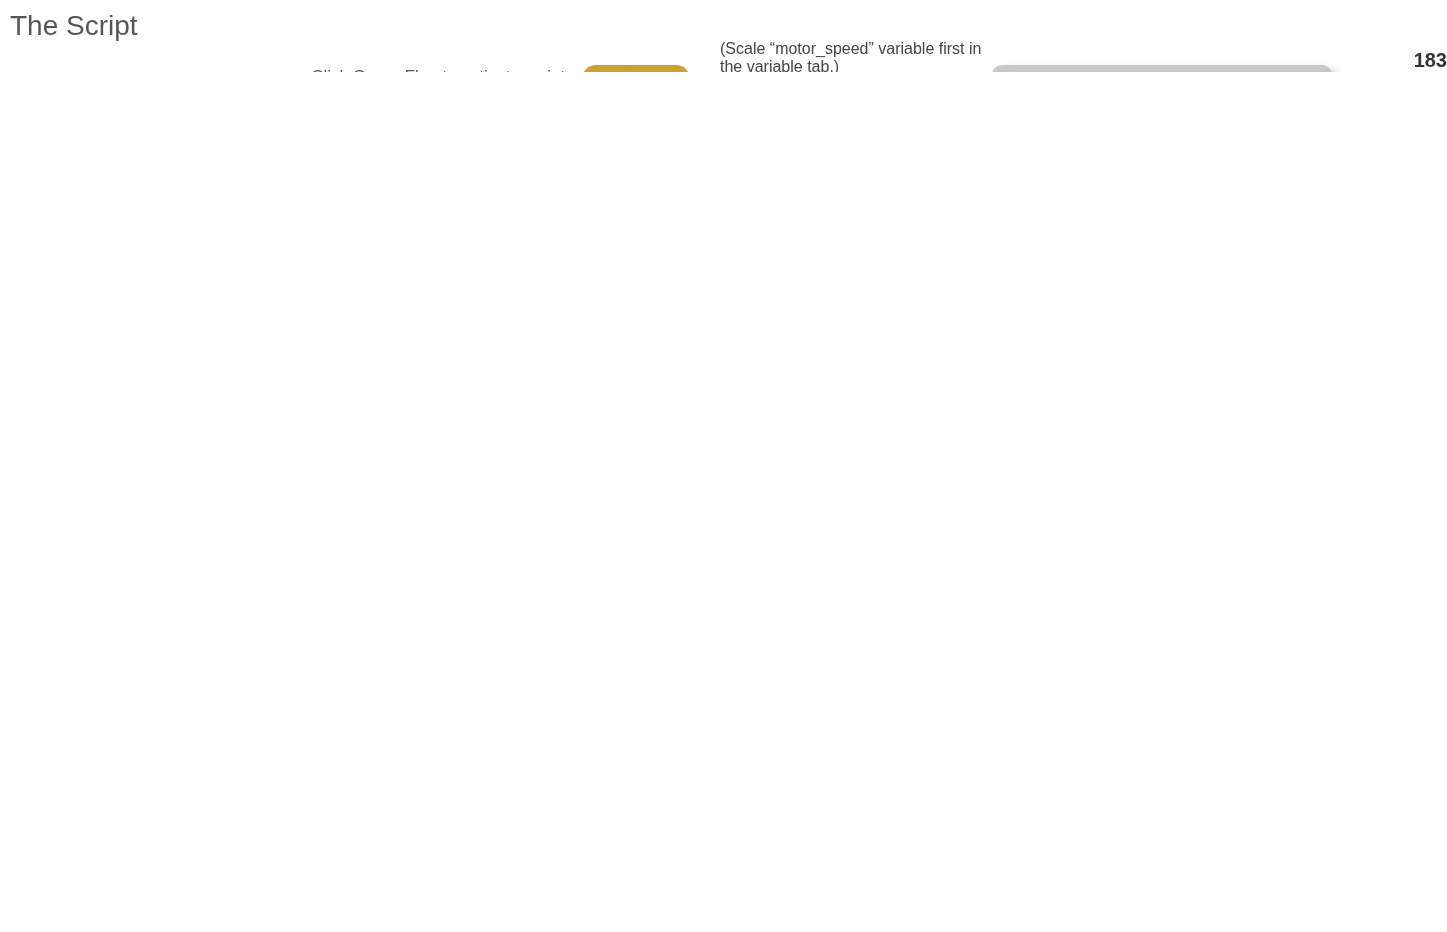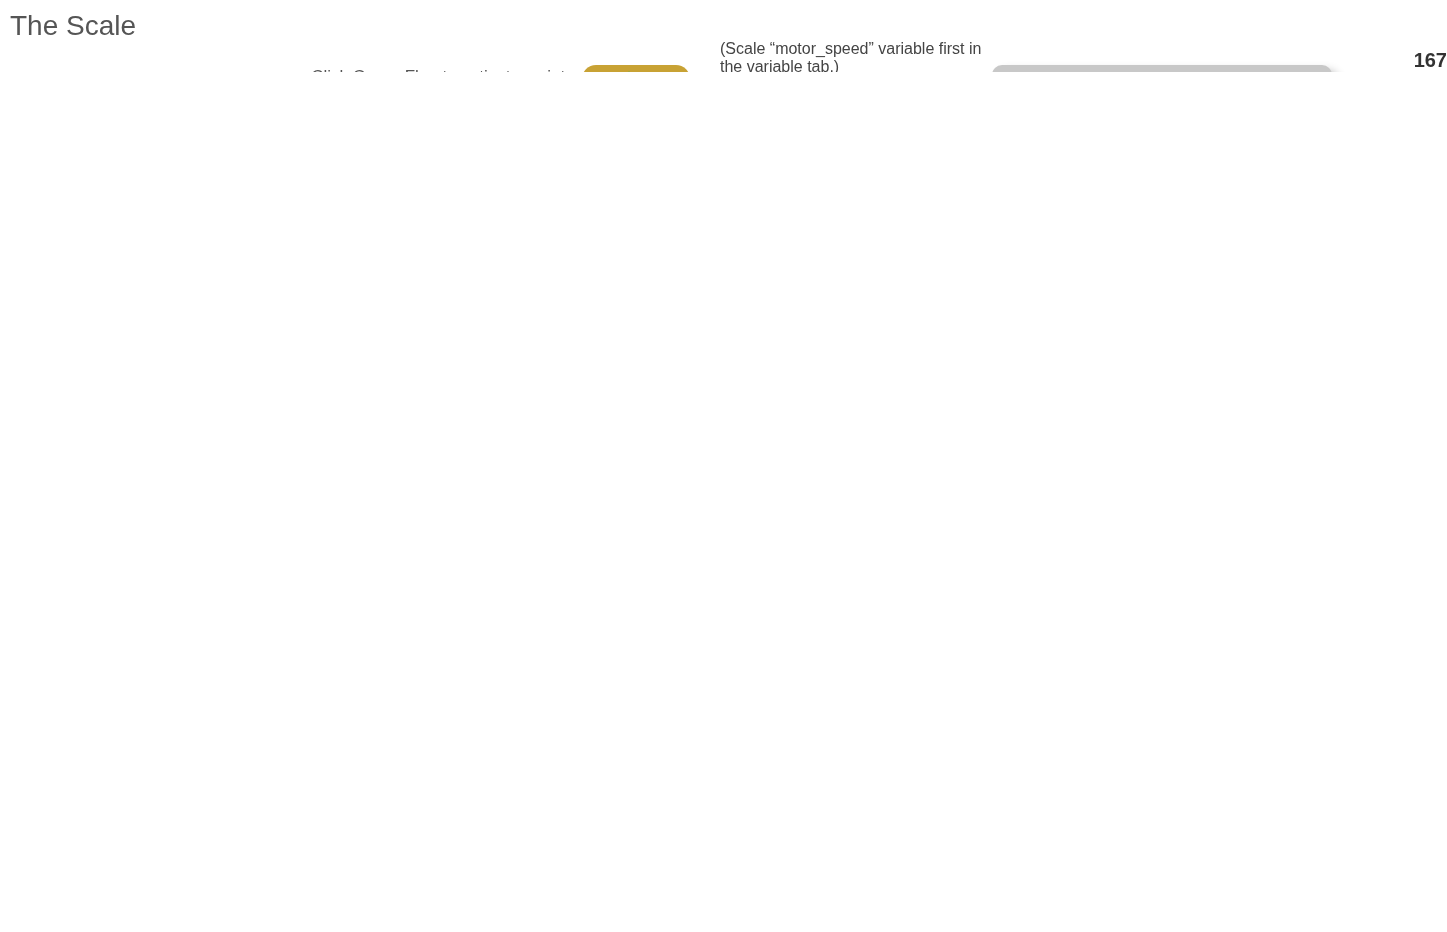--- a/index.html
+++ b/index.html
@@ -42,21 +42,21 @@
 .arrow{position:absolute;top:62px;left:680px;width:60px;height:40px;pointer-events:none}
 .pagenum{position:absolute;right:10px;bottom:-10px;font-size:20px;font-weight:bold;color:#333}
 table.layout{border-collapse:collapse}
 table.layout td{vertical-align:middle;padding:0}
 </style>
 </head>
 <body>
 
 <div class="page">
 
-<h1 class="title">The Scale</h1>
+<h1 class="title">The Script</h1>
 
 <div class="annot" style="top:30px;left:710px;width:280px">(Scale “motor_speed” variable first in the variable tab.)</div>
 <svg class="arrow" viewBox="0 0 60 40">
       <line x1="55" y1="2" x2="8" y2="34" stroke="#333" stroke-width="1.5"></line>
       <polygon points="8,34 16,24 20,32" fill="#333"></polygon>
     </svg>
 
 <div style="position:absolute;top:55px;left:0;display:flex">
 
 <table class="layout">
@@ -469,14 +469,14 @@
               <span class="drop"><span>1A 1B</span> ▾</span>
               <span>brake</span>
             </span>
           </div>
 
 </div>
 </div>
 
 </div>
 
-<div class="pagenum">167</div>
+<div class="pagenum">183</div>
 </div>
 
 </body></html>

